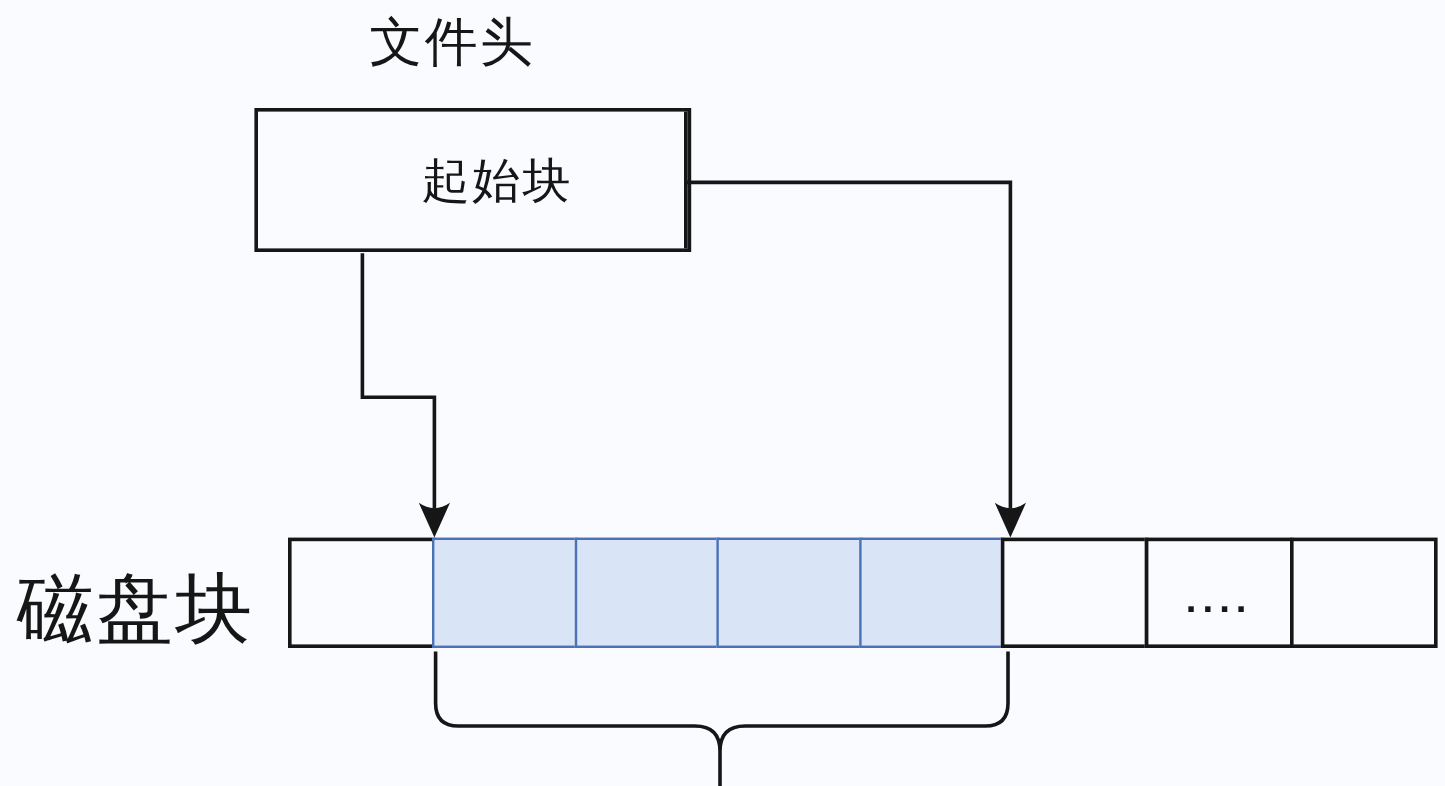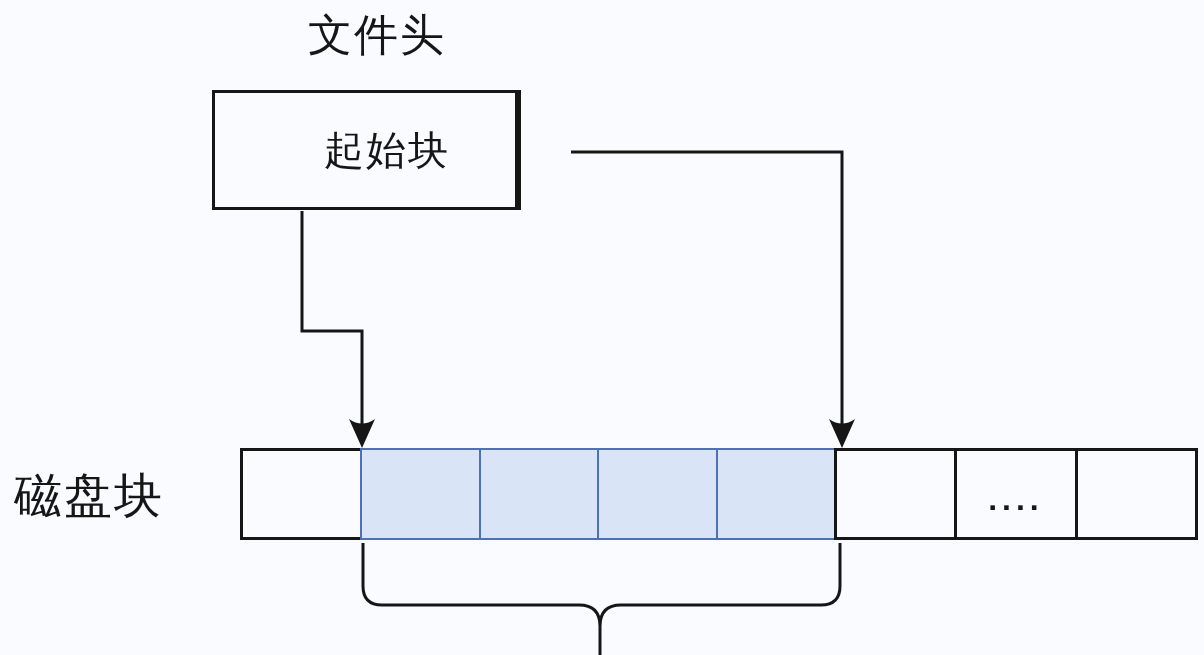--- a/index.html
+++ b/index.html
@@ -16,32 +16,32 @@
     background:var(--background);
   }
   
   .title{
     position:absolute;left:252px;top:6px;width:250px;
     text-align:center;font-size:44px;font-weight:500;letter-spacing:2px;
     color:var(--line);
   }
   
   .header-box{
-    position:absolute;left:212px;top:90px;width:309px;height:120px;
+    position:absolute;left:212px;top:90px;width:364px;height:120px;
     display:flex;border:3px solid var(--line);background:var(--background);padding-left:44px;
   }
   .header-cell{
     flex:1;display:flex;align-items:center;justify-content:center;
     font-size:40px;letter-spacing:2px;color:var(--line);
   }
   .header-cell:first-child{border-right:3px solid var(--line)}
   
   .disk-label{
     position:absolute;left:14px;top:464px;
-    font-size:48px;letter-spacing:2px;color:var(--line);
+    font-size:64px;letter-spacing:2px;color:var(--line);
   }
   
   .disk-row{
     position:absolute;left:240px;top:448px;width:958px;height:92px;
     display:flex;
   }
   .block{
     flex:1;height:92px;border:3px solid var(--line);
     background:var(--background);
     display:flex;align-items:center;justify-content:center;

